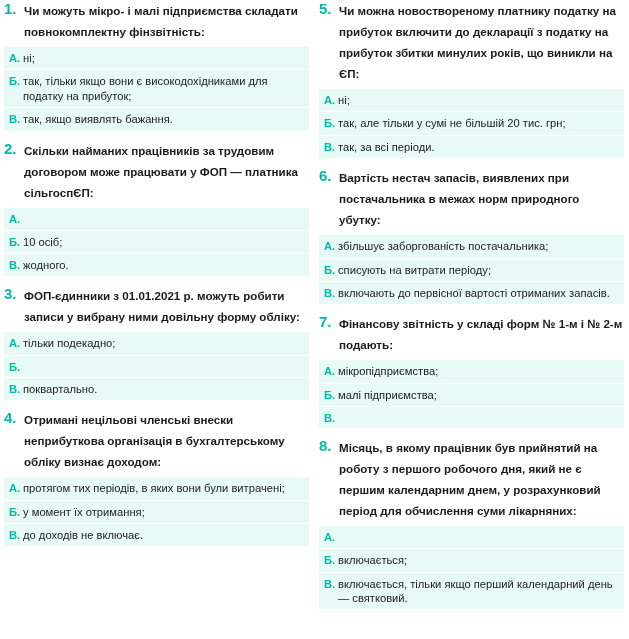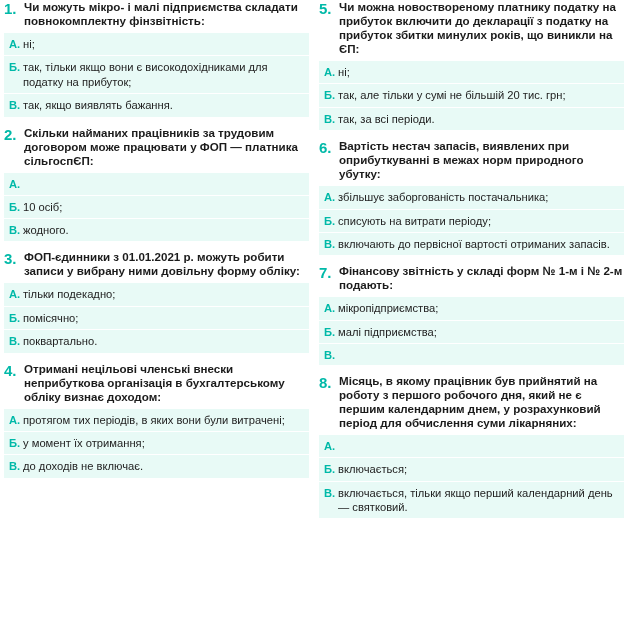--- a/index.html
+++ b/index.html
@@ -45,21 +45,21 @@
     font-weight: bold;
     font-size: 15px;
     line-height: 15px;
     flex: 0 0 20px;
     padding-top: 1px;
   }
   .qtext {
     color: #1b1b1b;
     font-weight: bold;
     font-size: 11.6px;
-    line-height: 14px;
+    line-height: 21px;
     flex: 1 1 auto;
   }
   .answers {
     display: flex;
     flex-direction: column;
   }
   .ans {
     background: #e8faf6;
     border-top: 1px solid #ffffff;
     padding: 4px 5px 4px 19px;
@@ -137,21 +137,20 @@
           <div class="qnum">3.</div>
           <div class="qtext">ФОП-єдинники з 01.01.2021 р. можуть робити записи у вибрану ними довільну форму обліку:</div>
         </div>
         <div class="answers">
           <div class="ans">
             <span class="letter">А.</span>
             <span class="atext">тільки подекадно;</span>
           </div>
           <div class="ans">
             <span class="letter">Б.</span>
-            <span class="atext">помісячно;</span>
           </div>
           <div class="ans">
             <span class="letter">В.</span>
             <span class="atext">поквартально.</span>
           </div>
         </div>
       </div>
 
       <div class="qblock">
         <div class="qhead">
@@ -195,21 +194,21 @@
           <div class="ans">
             <span class="letter">В.</span>
             <span class="atext">так, за всі періоди.</span>
           </div>
         </div>
       </div>
 
       <div class="qblock">
         <div class="qhead">
           <div class="qnum">6.</div>
-          <div class="qtext">Вартість нестач запасів, виявлених при оприбуткуванні в межах норм природного убутку:</div>
+          <div class="qtext">Вартість нестач запасів, виявлених при постачальника в межах норм природного убутку:</div>
         </div>
         <div class="answers">
           <div class="ans">
             <span class="letter">А.</span>
             <span class="atext">збільшує заборгованість постачальника;</span>
           </div>
           <div class="ans">
             <span class="letter">Б.</span>
             <span class="atext">списують на витрати періоду;</span>
           </div>

